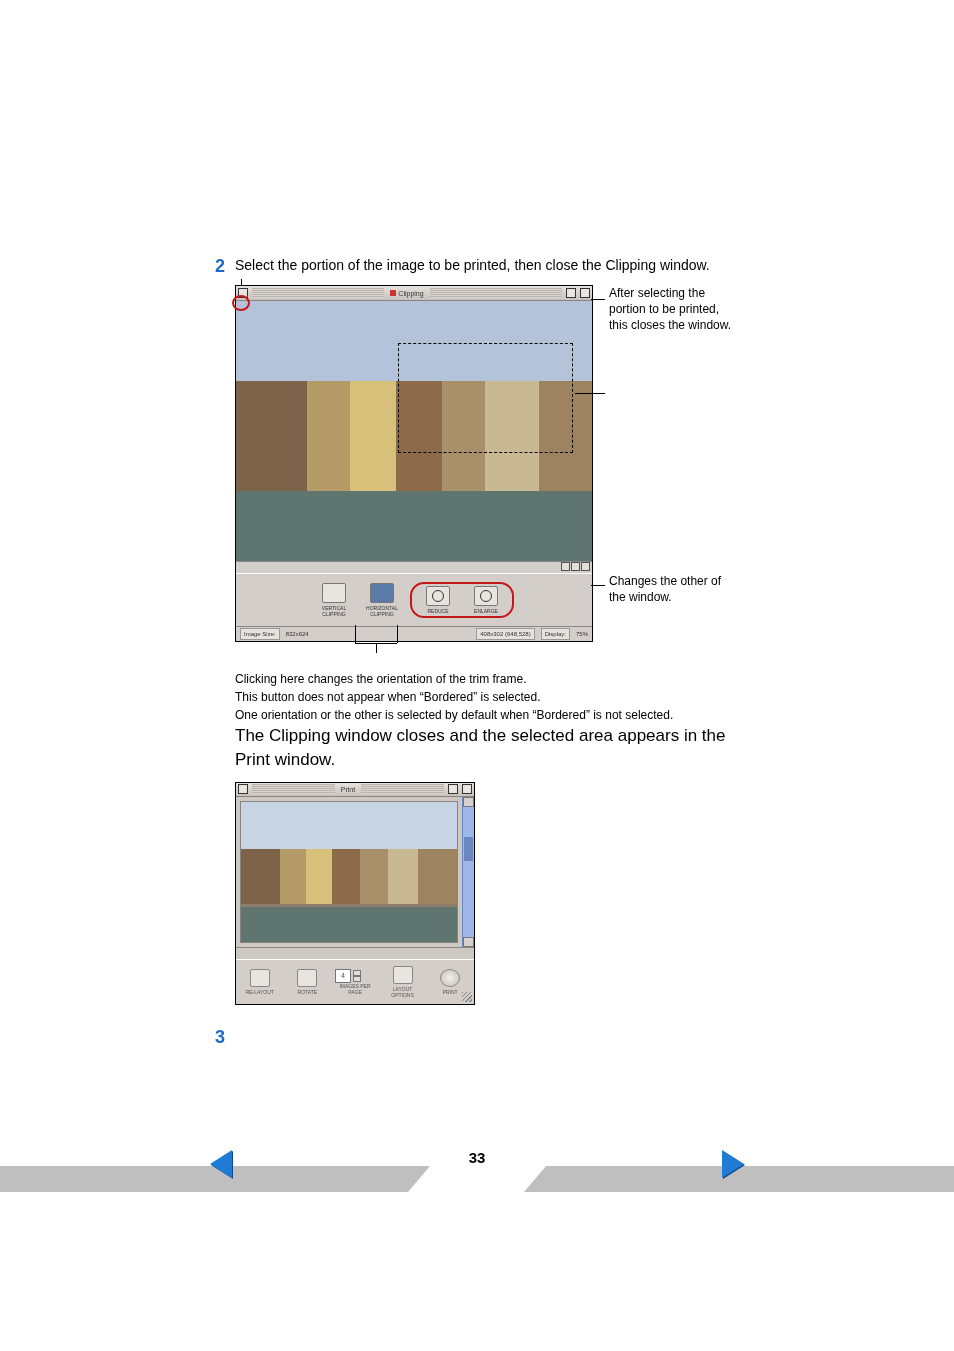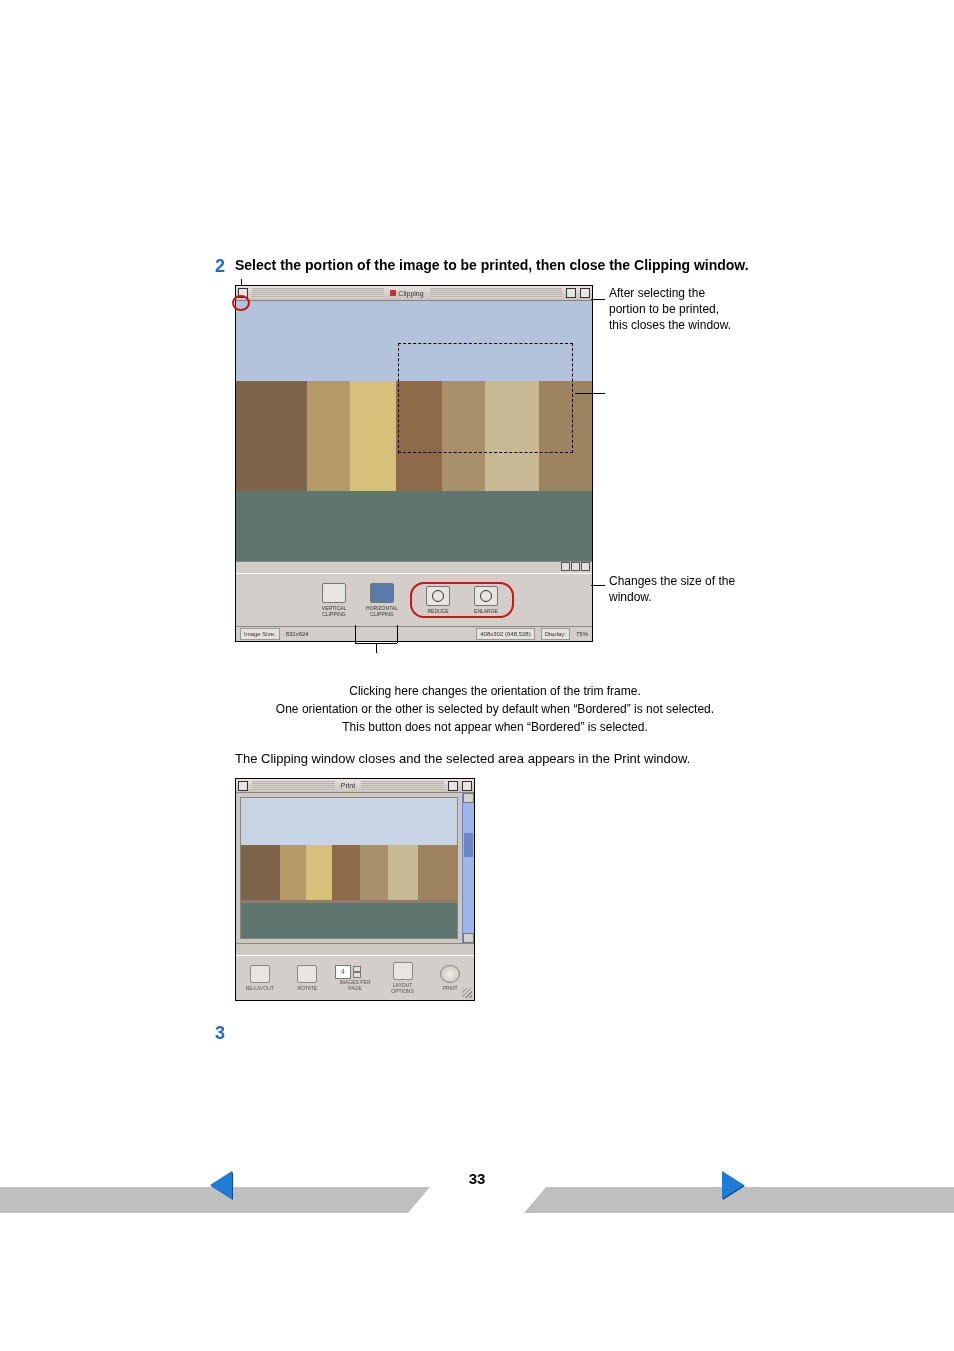--- a/index.html
+++ b/index.html
@@ -30,21 +30,21 @@
   .step-num {
     color: #1d6bc9;
     font-weight: bold;
     font-size: 18px;
     width: 30px;
     flex-shrink: 0;
     text-align: right;
     padding-right: 10px;
   }
   .step-title {
-    font-weight: bold;
+    font-weight: normal;
     font-size: 14px;
     line-height: 1.4;
   }
   .figure-area {
     position: relative;
     margin-left: 40px;
   }
   .clipping-window {
     width: 356px;
     border: 1px solid #000;
@@ -220,22 +220,21 @@
 
   .below-caption {
     margin-left: 40px;
     margin-top: 22px;
     font-size: 12px;
     line-height: 1.5;
     width: 520px;
   }
   .after-text {
     margin-left: 40px;
-    margin-top: 14px;
-    font-size: 13px;
+    font-size: 17px;
     line-height: 1.4;
     width: 520px;
   }
 
   
   .print-window {
     margin-left: 40px;
     margin-top: 10px;
     width: 238px;
     border: 1px solid #000;
@@ -360,21 +359,21 @@
     border-radius: 50%;
     background: radial-gradient(#f2efe9, #b8b2aa);
     border: 1px solid #888;
     vertical-align: middle;
   }
 
   
   .footer {
     position: absolute;
     left: 0;
-    bottom: 138px;
+    bottom: 159px;
     width: 954px;
     height: 45px;
   }
   .graybar {
     position: absolute;
     bottom: 0;
     height: 26px;
     background: #bfbfbf;
   }
   .graybar.left {
@@ -482,32 +481,32 @@
           <span>75%</span>
         </div>
       </div>
 
       <div class="lead h" style="left:356px; top:14px; width:14px;"></div>
       <div class="callout" style="left:374px; top:0px;">After selecting the portion to be printed, this closes the window.</div>
 
       <div class="lead h" style="left:340px; top:108px; width:30px;"></div>
 
       <div class="lead h" style="left:356px; top:300px; width:14px;"></div>
-      <div class="callout" style="left:374px; top:288px;">Changes the size of the window.</div>
+      <div class="callout" style="left:374px; top:288px;">Changes the other of the window.</div>
 
       <div class="lead v" style="left:120px; top:340px; height:18px;"></div>
       <div class="lead v" style="left:162px; top:340px; height:18px;"></div>
       <div class="lead h" style="left:120px; top:358px; width:42px;"></div>
       <div class="lead v" style="left:141px; top:358px; height:10px;"></div>
     </div>
 
-    <div class="below-caption" style="margin-top:40px;text-align:center;">
+    <div class="below-caption" style="margin-top:28px;">
       <div>Clicking here changes the orientation of the trim frame.</div>
+      <div>This button does not appear when “Bordered” is selected.</div>
       <div>One orientation or the other is selected by default when “Bordered” is not selected.</div>
-      <div>This button does not appear when “Bordered” is selected.</div>
     </div>
 
     <div class="after-text">The Clipping window closes and the selected area appears in the Print window.</div>
 
     <div class="print-window">
       <div class="pw-titlebar">
         <span class="tb-box"></span>
         <span class="tb-stripes"></span>
         <span style="font-size:7px; padding:0 4px; color:#333;">Print</span>
         <span class="tb-stripes"></span>

